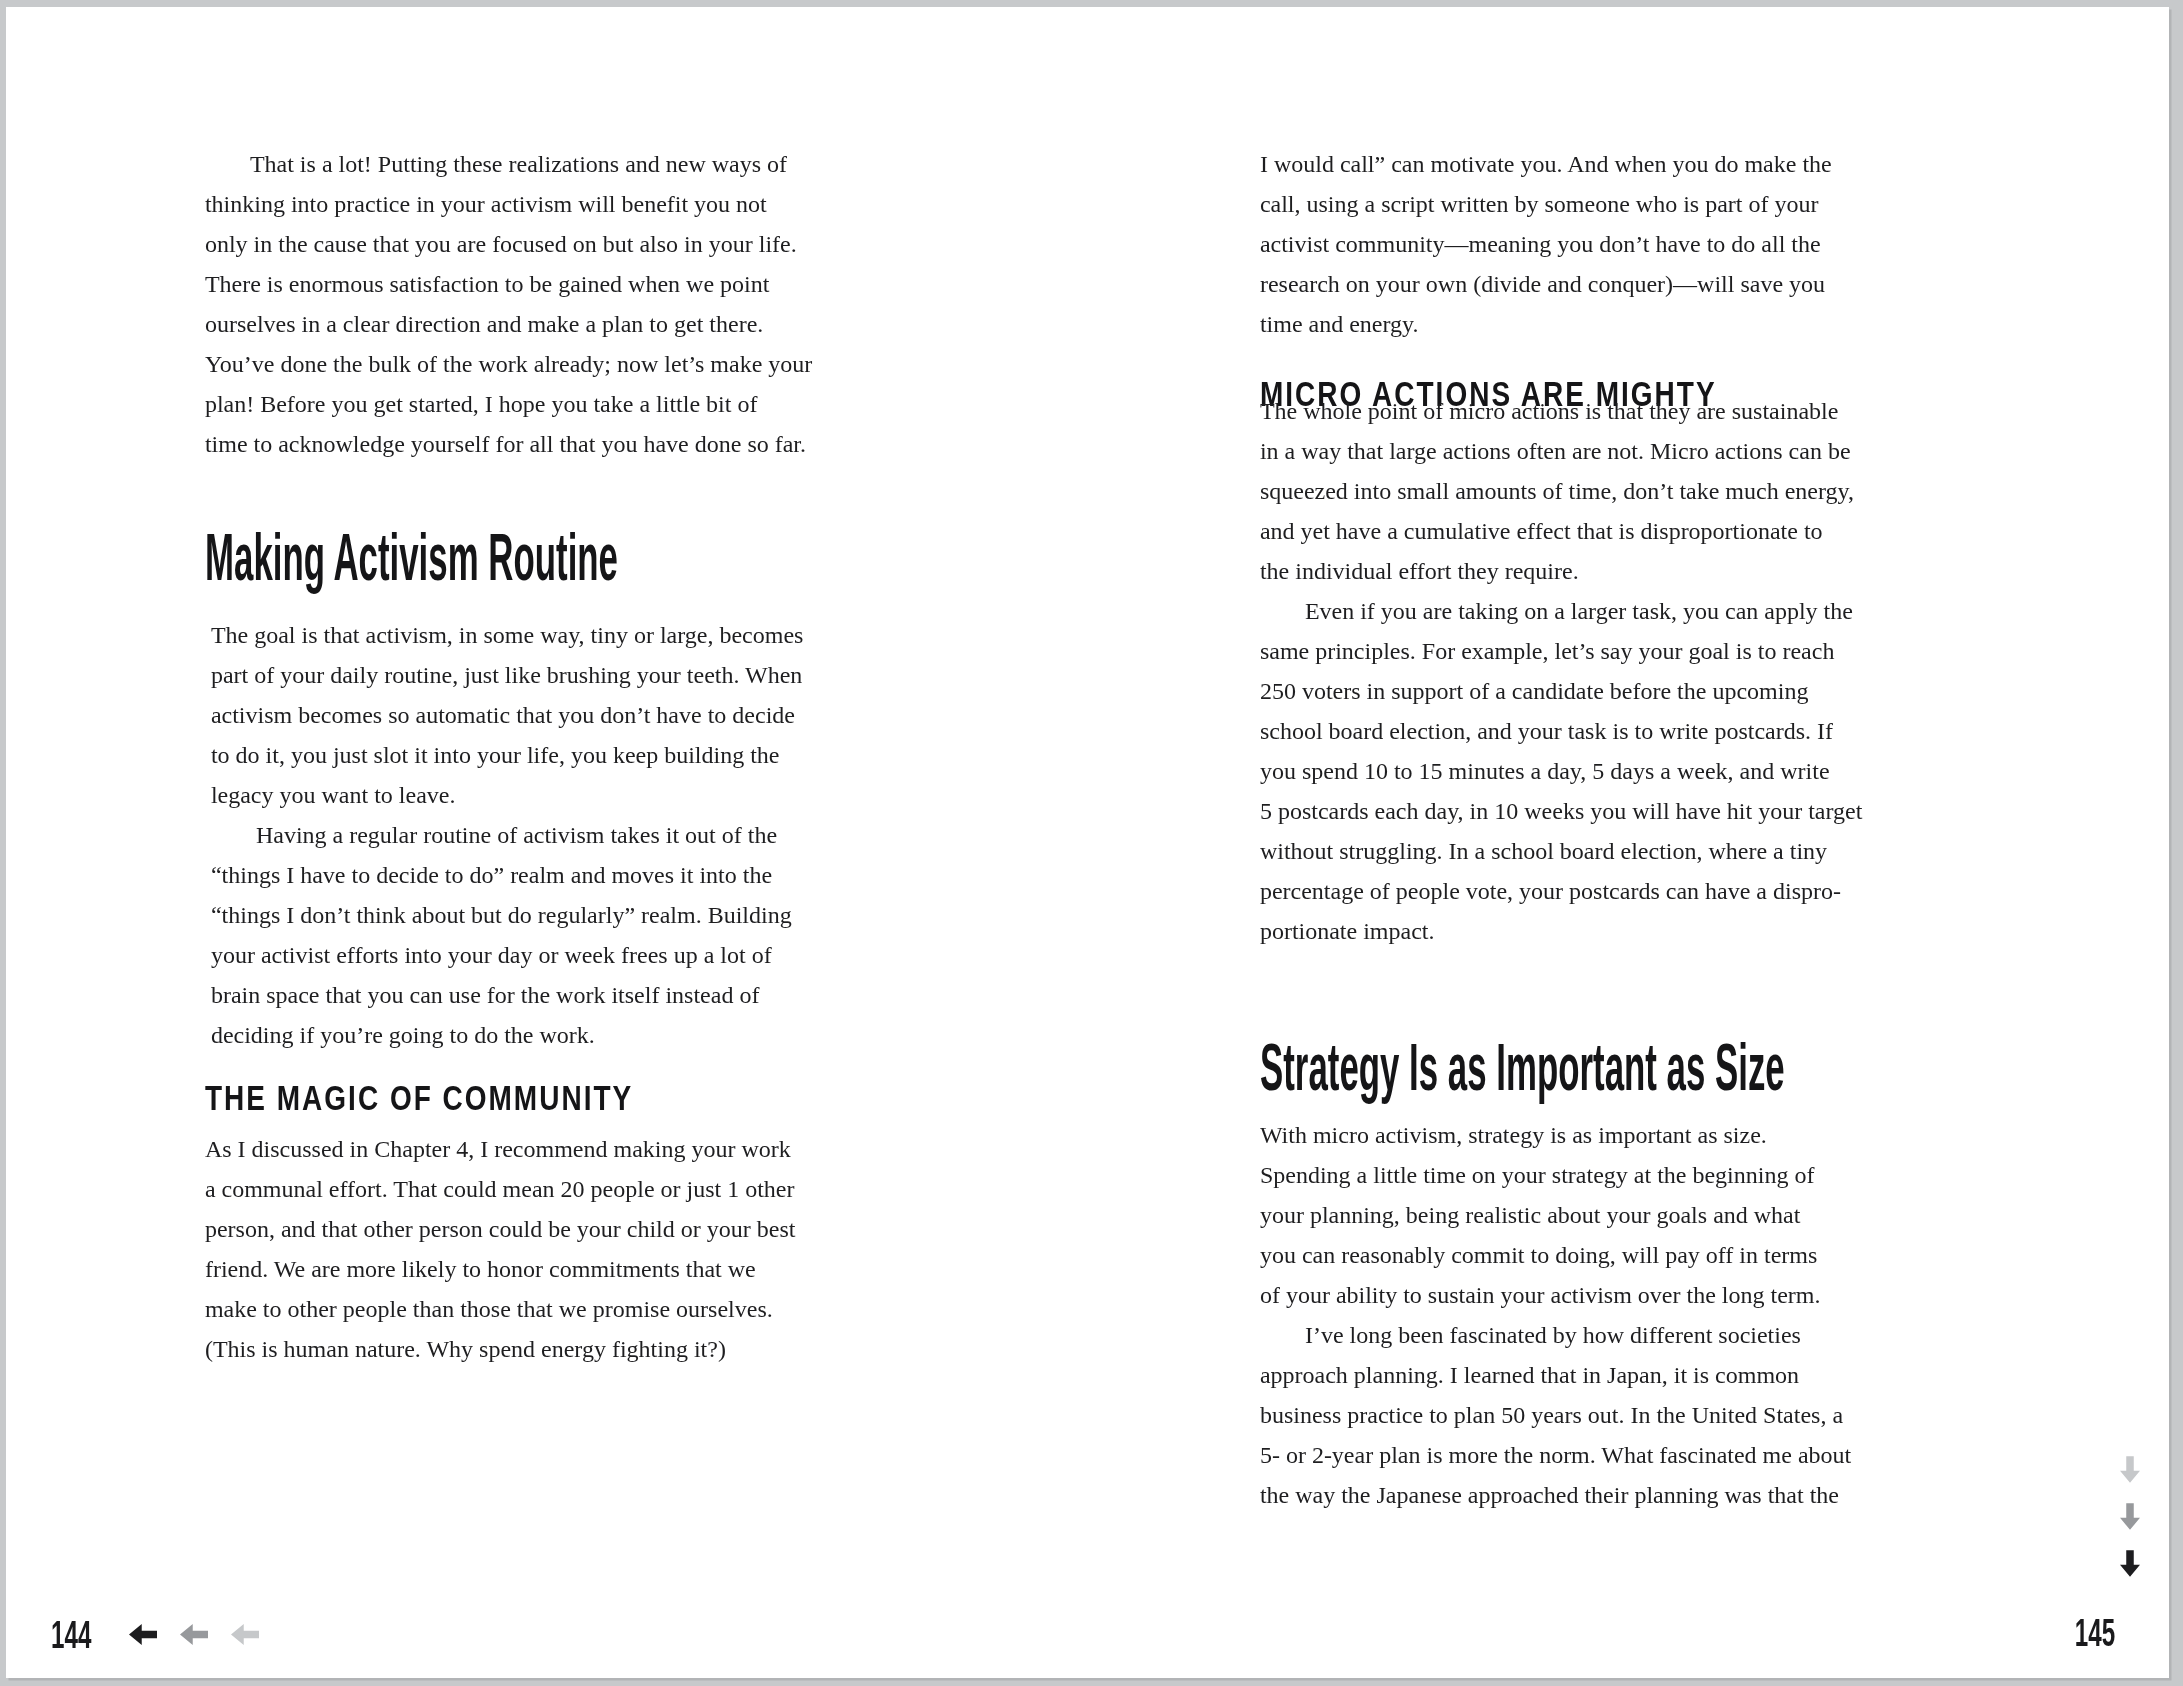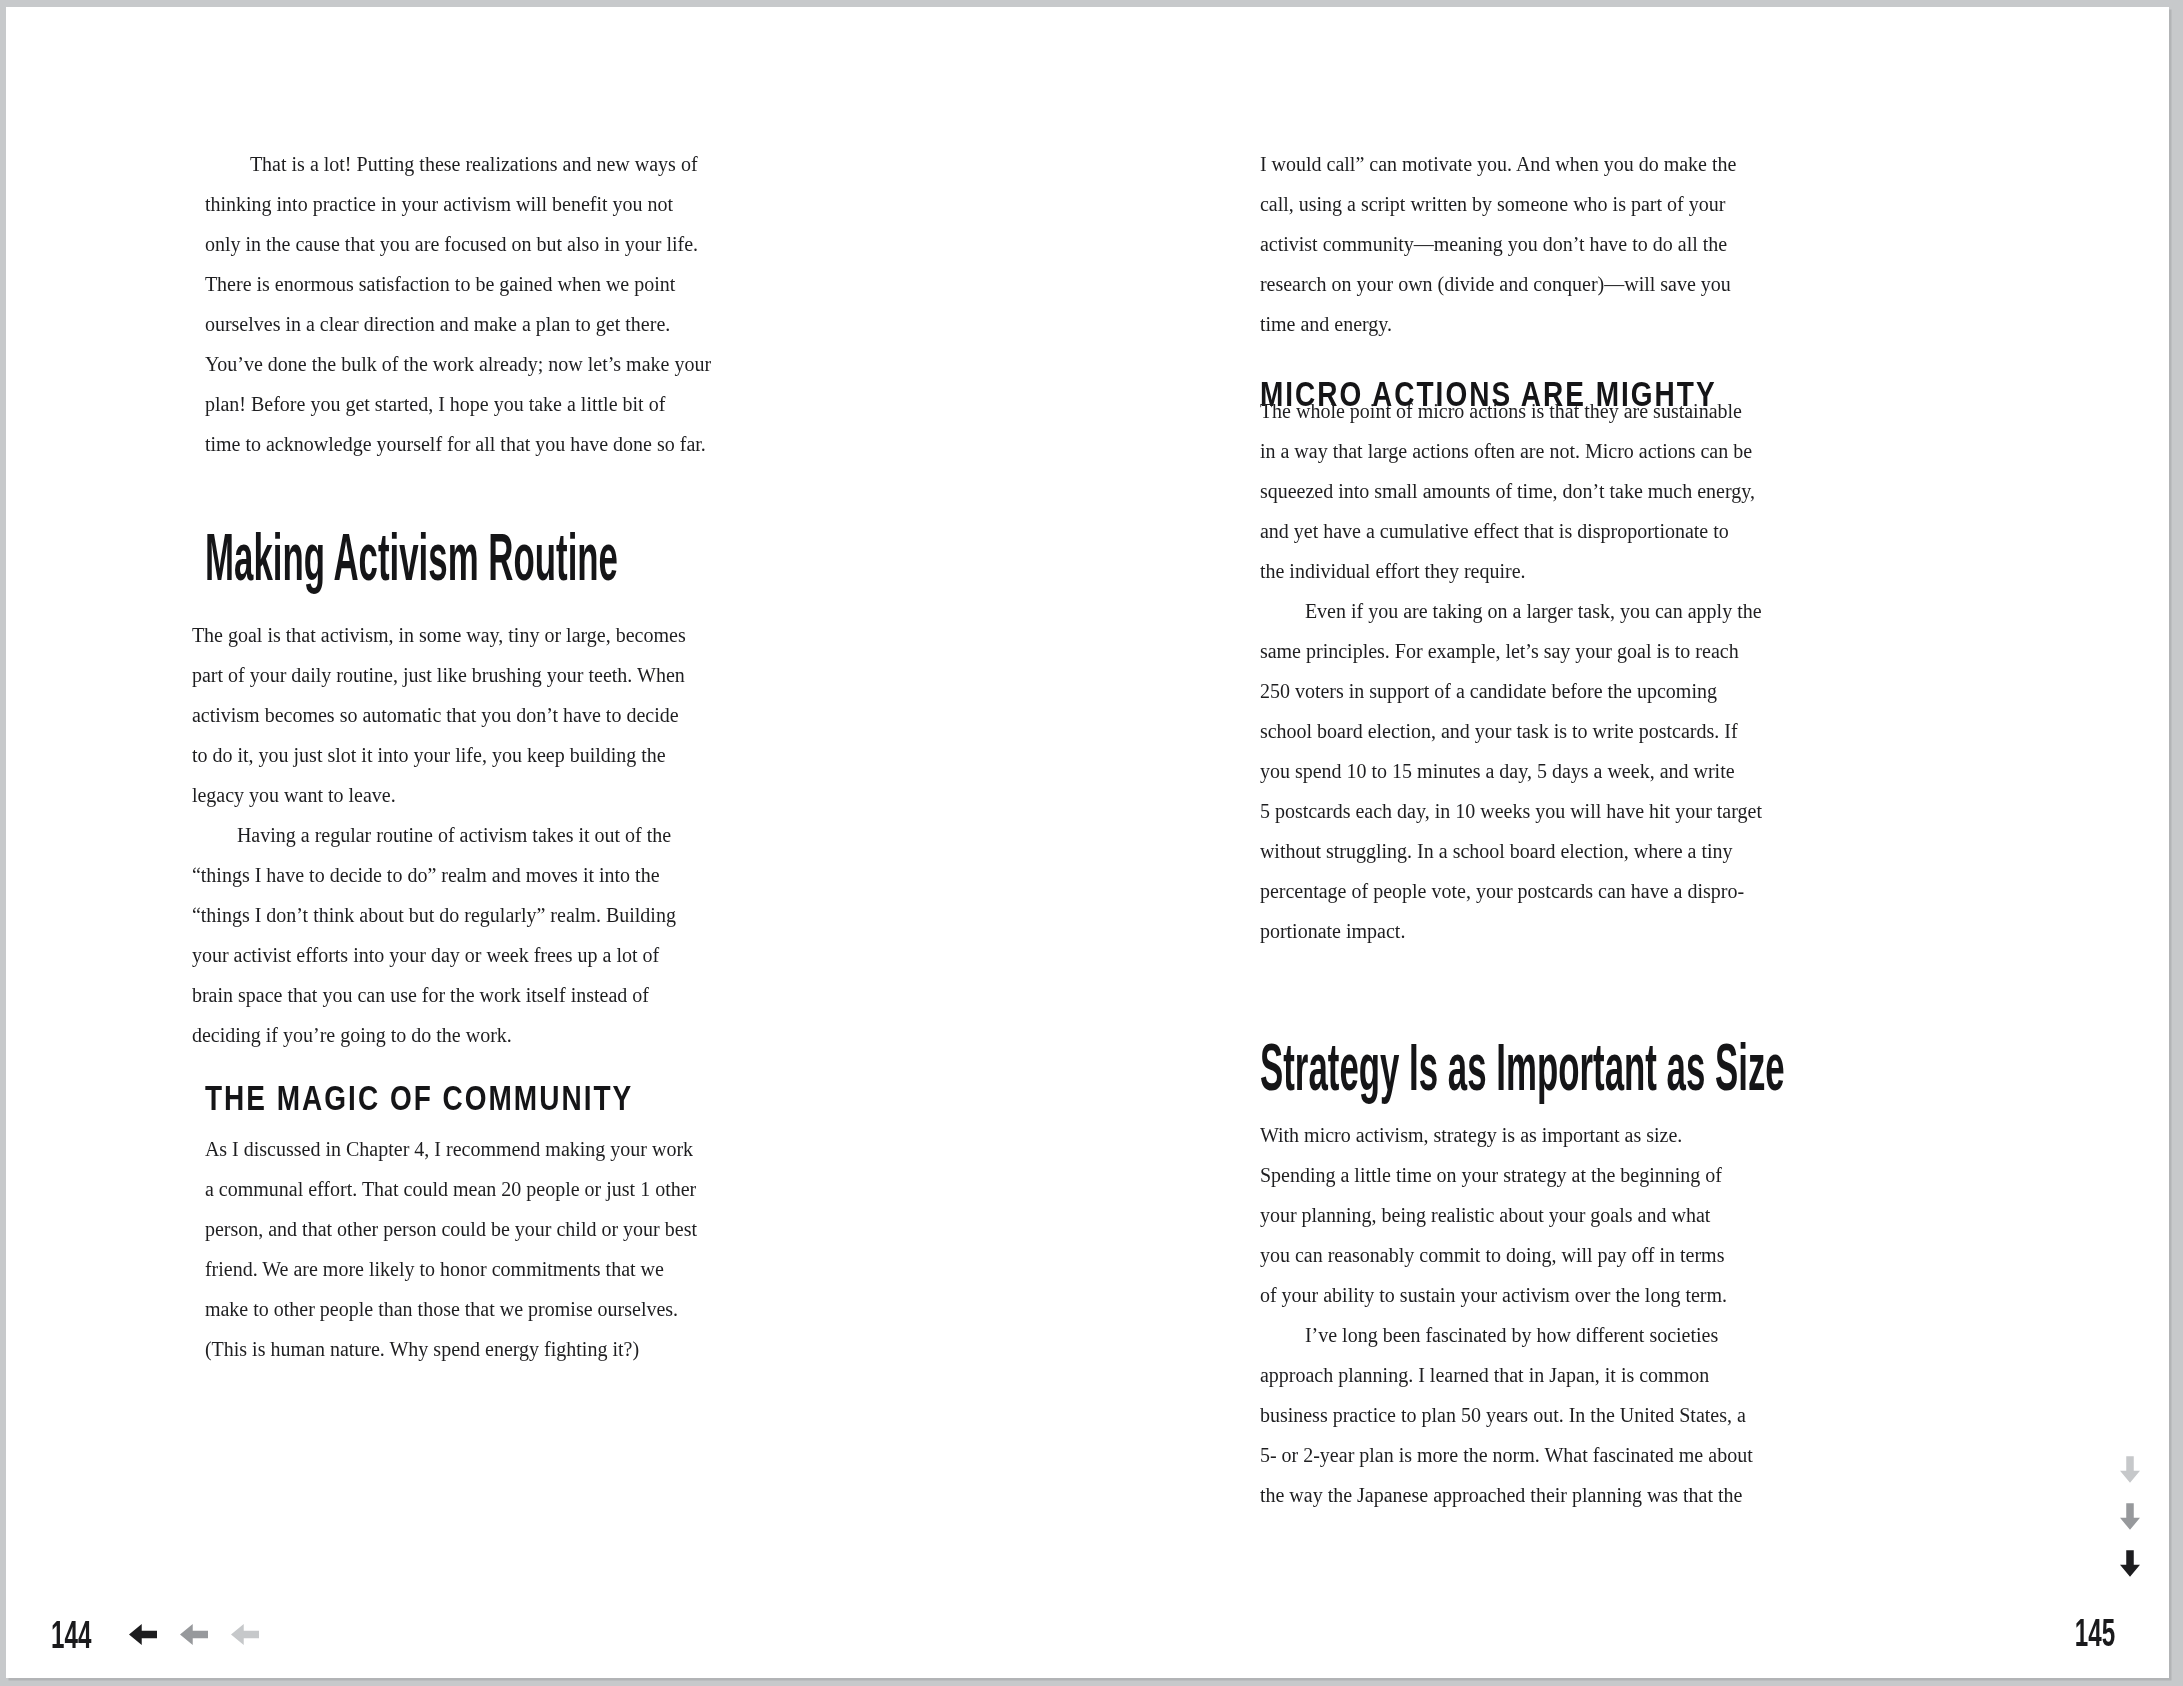--- a/index.html
+++ b/index.html
@@ -19,21 +19,21 @@
     background: #ffffff;
     box-shadow: 2.5px 2.5px 0 #b2b4b6;
   }
   .col {
     position: absolute;
     width: 789px;
     color: #1e1e20;
   }
   .body-text p {
     margin: 0;
-    font-size: 20px;
+    font-size: 24px;
     line-height: 40px;
     white-space: pre-line;
     color: #1e1e20;
   }
   .body-text p.indent {
     text-indent: 45px;
   }
   .display-heading {
     position: absolute;
     white-space: nowrap;
@@ -119,21 +119,21 @@
 only in the cause that you are focused on but also in your life.
 There is enormous satisfaction to be gained when we point
 ourselves in a clear direction and make a plan to get there.
 You’ve done the bulk of the work already; now let’s make your
 plan! Before you get started, I hope you take a little bit of
 time to acknowledge yourself for all that you have done so far.</p>
     </div>
 
     <h1 class="display-heading" style="left:199px; top:516px; margin:0;">Making Activism Routine</h1>
 
-    <div class="col body-text" style="left:186px; top:608px;">
+    <div class="col body-text" style="left:205px; top:608px;">
       <p>The goal is that activism, in some way, tiny or large, becomes
 part of your daily routine, just like brushing your teeth. When
 activism becomes so automatic that you don’t have to decide
 to do it, you just slot it into your life, you keep building the
 legacy you want to leave.</p>
       <p class="indent">Having a regular routine of activism takes it out of the
 “things I have to decide to do” realm and moves it into the
 “things I don’t think about but do regularly” realm. Building
 your activist efforts into your day or week frees up a lot of
 brain space that you can use for the work itself instead of

